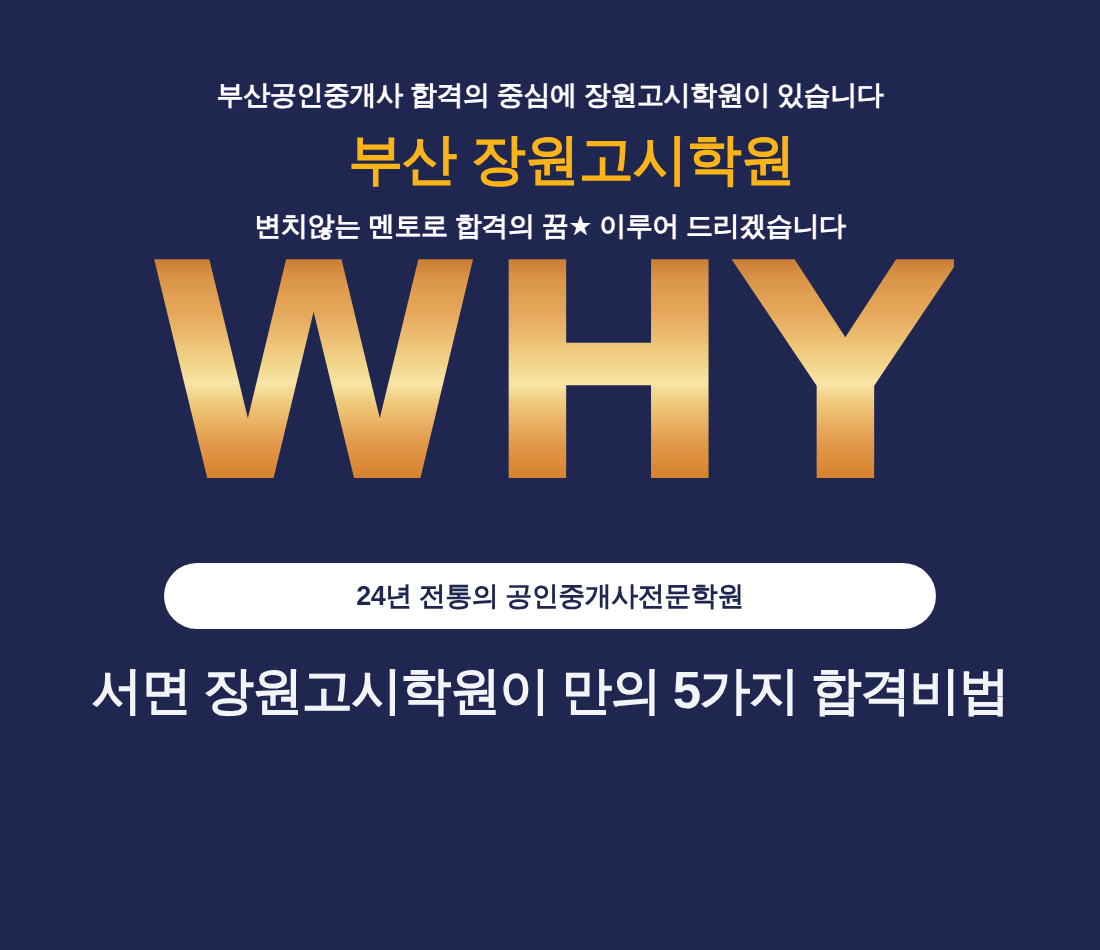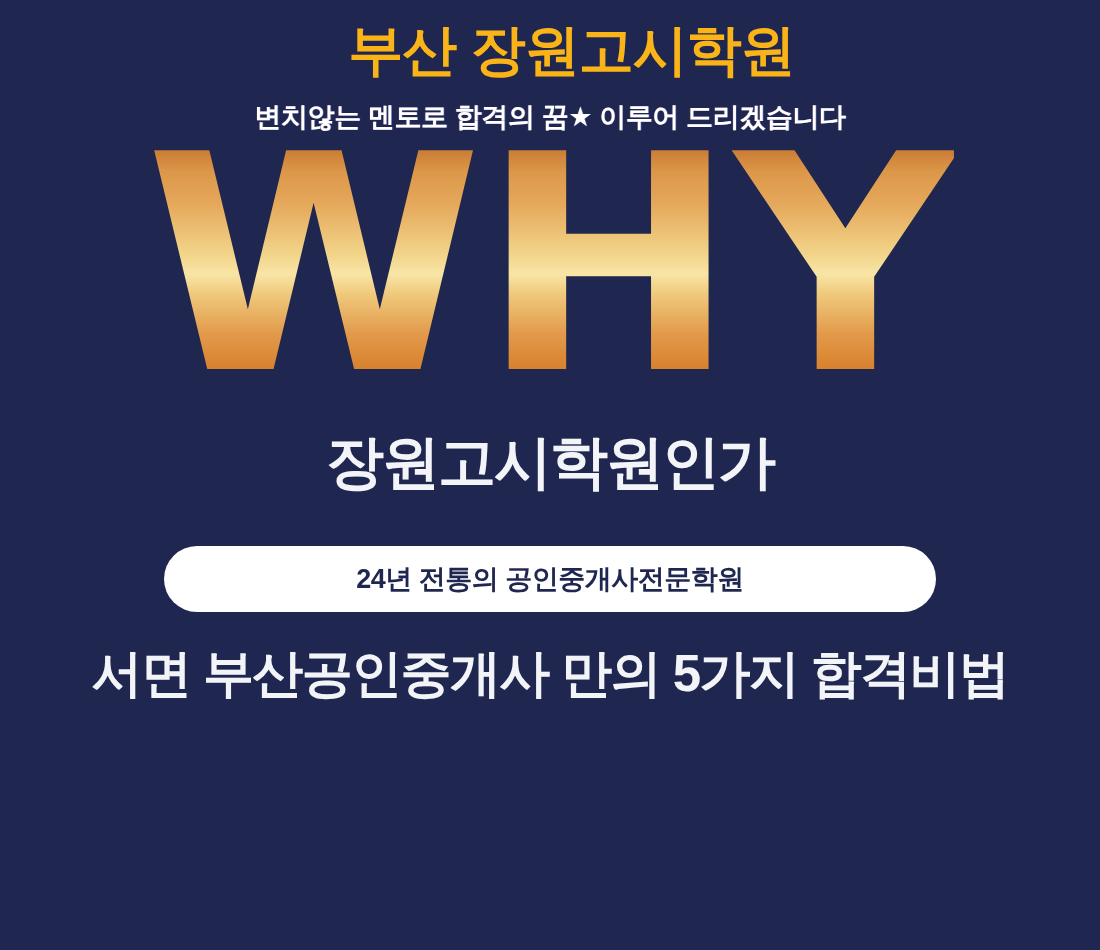--- a/index.html
+++ b/index.html
@@ -137,30 +137,30 @@
     letter-spacing:-1.6px;
     line-height:1;
     white-space:nowrap;
   }
 </style>
 </head>
 <body>
 
 <div id="banner">
 
+  <div class="eyebrow">부산공인중개사 합격의 중심에 장원고시학원이 있습니다</div>
 
   <div class="brand">부산 장원고시학원</div>
 
   <div class="tagline">변치않는 멘토로 합격의 꿈★ 이루어 드리겠습니다</div>
 
   <div class="why-wrap">
     <div class="why">WHY</div>
   </div>
 
-  <div class="subhead">장원고시학원인가</div>
 
   <div class="badge">
     <span class="badge-text">24년 전통의 공인중개사전문학원</span>
   </div>
 
-  <div class="closing">서면 부산공인중개사 만의 5가지 합격비법</div>
+  <div class="closing">서면 장원고시학원이 만의 5가지 합격비법</div>
 
 </div>
 
 </body></html>

